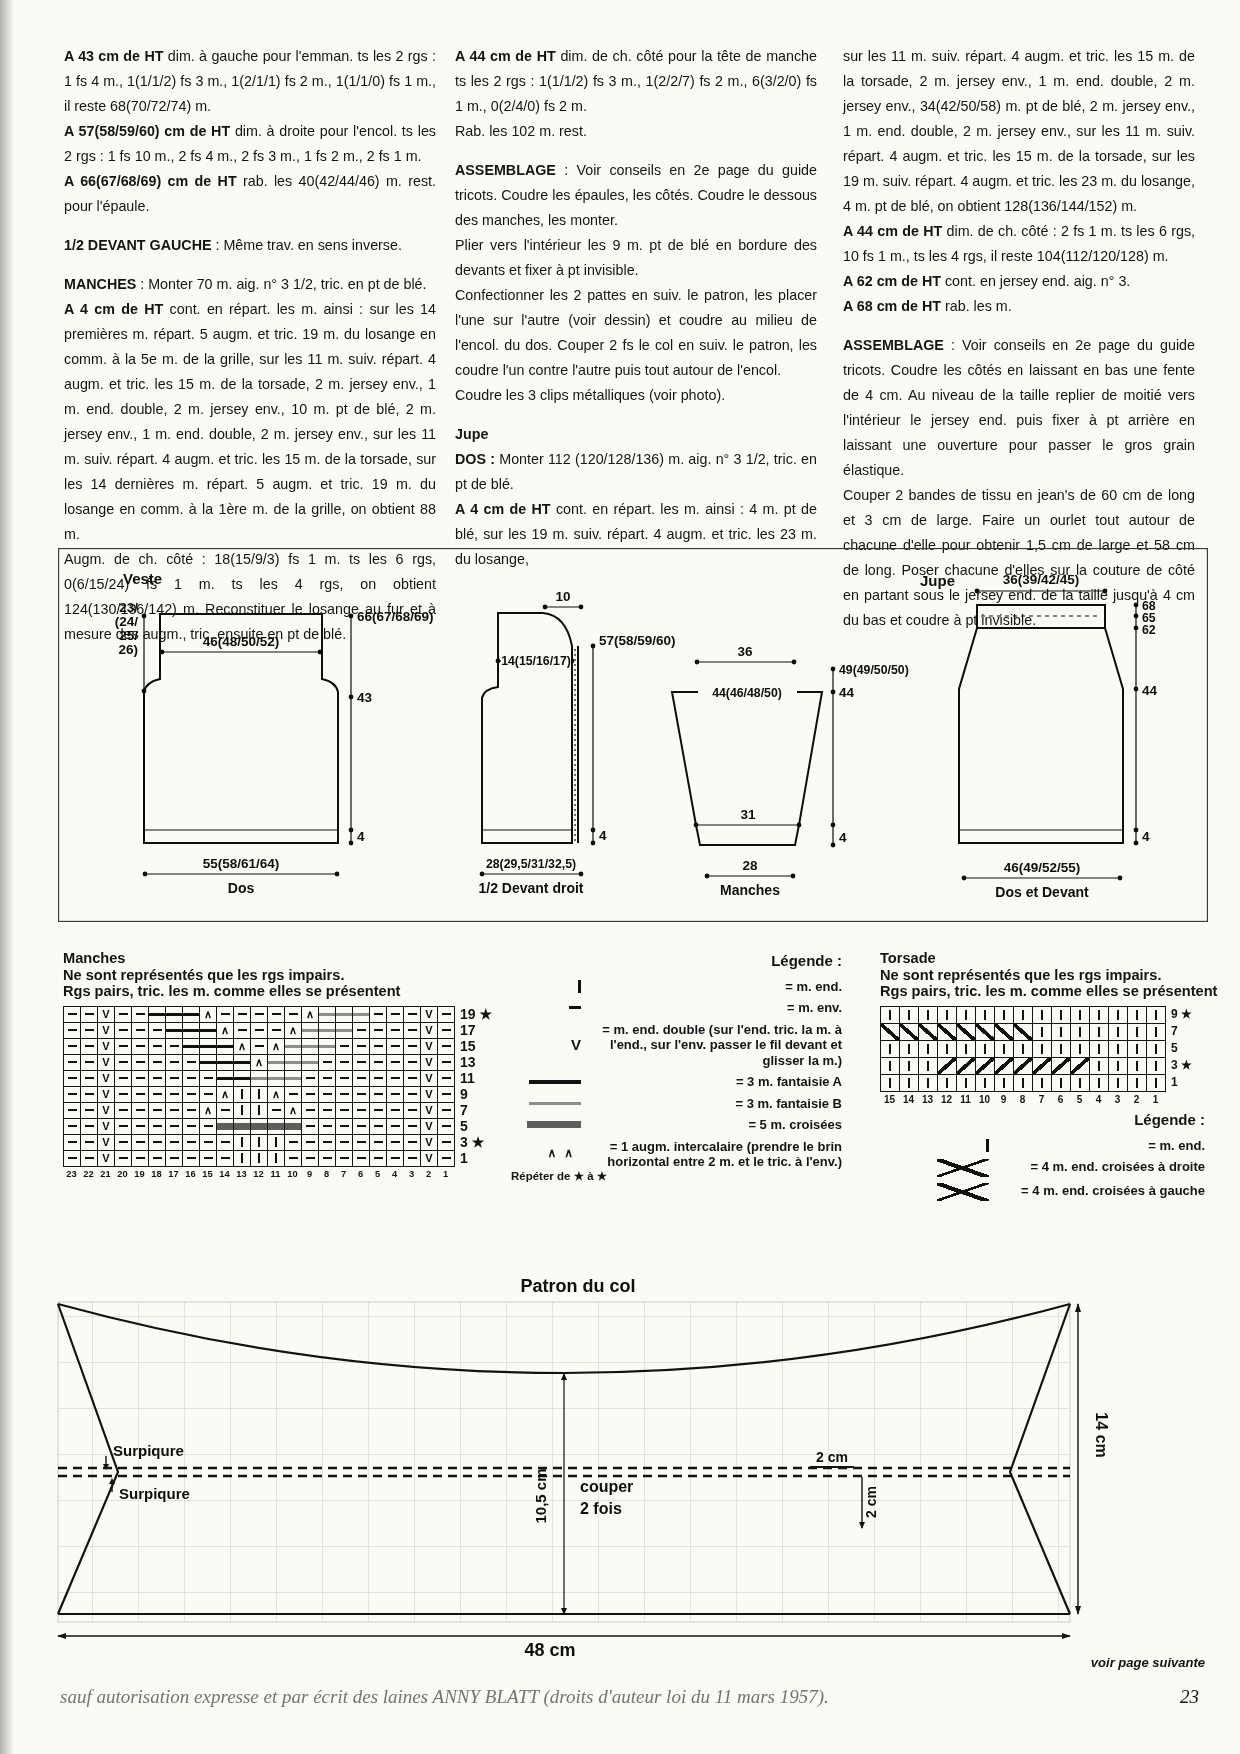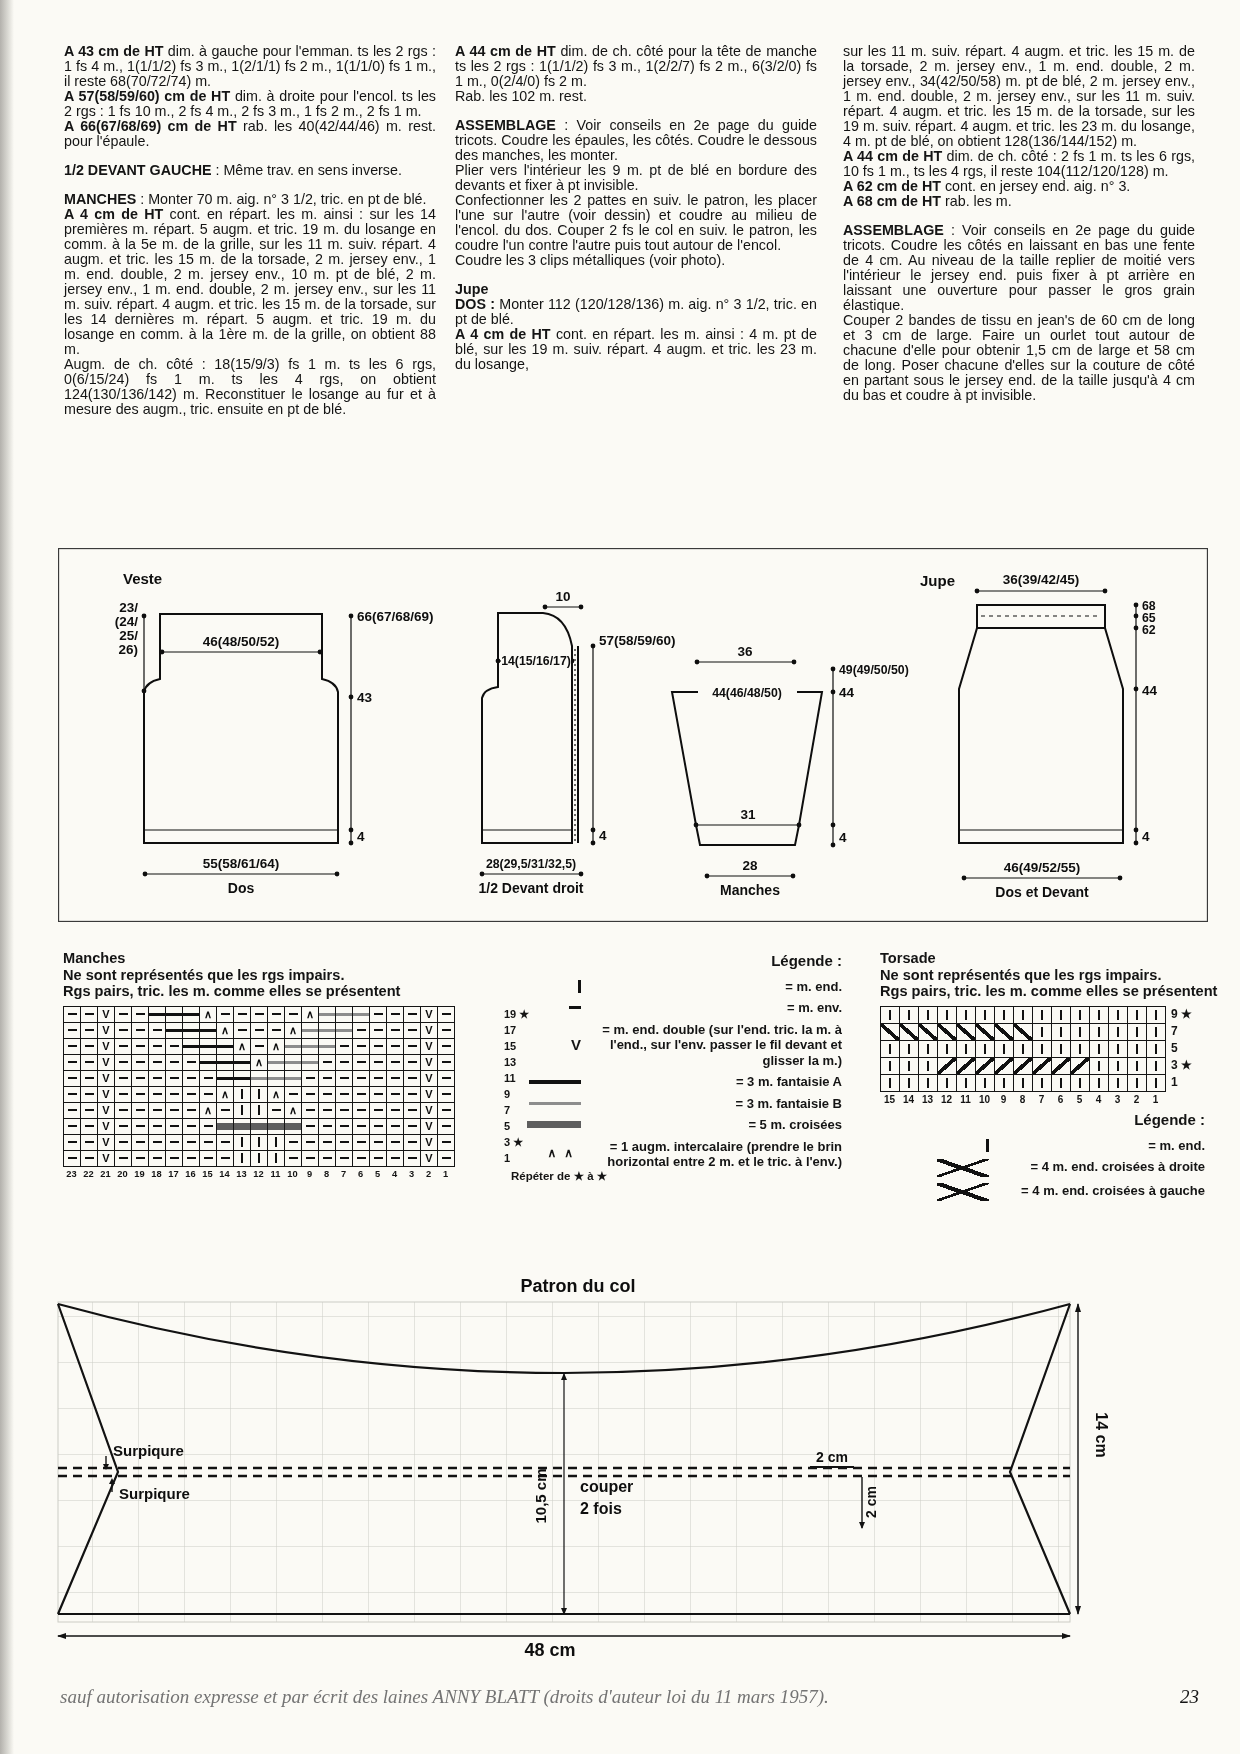--- a/index.html
+++ b/index.html
@@ -1,21 +1,21 @@
 <!DOCTYPE html>
 <html><head>
 <meta charset="utf-8">
 <style>
   html,body{margin:0;padding:0;background:#8a8a88;}
   #page{position:relative;width:1240px;height:1754px;background:#fbfaf5;overflow:hidden;
         font-family:"Liberation Sans",sans-serif;color:#141414;}
   #scan-strip{position:absolute;left:0;top:0;width:14px;height:100%;
         background:linear-gradient(to right,#b3b1ac,#dddcd6 60%,rgba(251,250,245,0));}
   
-  .tcol{position:absolute;top:44px;font-size:14.3px;line-height:15px;text-align:justify;}
+  .tcol{position:absolute;top:44px;font-size:14.3px;line-height:25px;text-align:justify;}
   .tcol p{margin:0;}
   .tcol p.gap{margin-top:14px;}
   .tcol b{font-weight:bold;}
   
   #schem-svg{position:absolute;left:58px;top:548px;}
   svg text{font-family:"Liberation Sans",sans-serif;font-weight:bold;fill:#0e0e0e;}
   .t18{font-size:18px}.t16{font-size:16px}.t15{font-size:15px}.t14{font-size:14px}
   .t13{font-size:13.5px}.t12{font-size:12.3px}
   .oline{fill:none;stroke:#0e0e0e;stroke-width:2;}
   .dim{stroke:#0e0e0e;stroke-width:1.2;fill:none;}
@@ -32,21 +32,21 @@
   .torsade .cell{width:19px;height:17px;font-size:12px;}
   .s-dash::after{content:"";width:9px;height:2px;background:#111;}
   .s-I::after{content:"";width:2.5px;height:10px;background:#111;}
   .s-A::after{content:"";width:100%;height:3px;background:#111;}
   .s-B::after{content:"";width:100%;height:3px;background:#8d8d8d;}
   .s-X::after{content:"";width:100%;height:7px;background:#5e5e5e;}
   .s-R{background:linear-gradient(to top right,transparent 41%,#111 41%,#111 57%,transparent 57%);}
   .s-L{background:linear-gradient(to bottom right,transparent 41%,#111 41%,#111 57%,transparent 57%);}
   .gridwrap{display:flex;align-items:flex-start;}
   .rlabs{display:flex;flex-direction:column;margin-left:5px;font-weight:bold;}
-  .losange .rlabs div{height:16px;line-height:16px;font-size:11px;margin-left:44px;}
+  .losange .rlabs div{height:16px;line-height:16px;font-size:14px;}
   .torsade .rlabs div{height:17px;line-height:17px;font-size:12px;}
   .clabs{display:flex;font-weight:bold;}
   .losange .clabs div{width:17px;font-size:9.3px;text-align:center;}
   .torsade .clabs div{width:19px;font-size:10px;text-align:center;}
   .repeat-note{font-weight:bold;font-size:11.5px;margin-left:14px;white-space:nowrap;padding-left:43px;}
   
   .legend{position:absolute;font-size:13px;font-weight:bold;line-height:15.5px;}
   .leg-title{font-size:15px;margin-bottom:10px;text-align:right;}
   .leg-row{display:flex;margin-bottom:6px;}
   .leg-sym{width:64px;min-width:64px;display:flex;align-items:center;justify-content:flex-end;
@@ -742,15 +742,16 @@
     <polygon points="1062,363 1062,369 1071,366" fill="#121212"></polygon>
     <rect x="505" y="368" width="90" height="22" class="chip"></rect>
     <text x="550" y="386" text-anchor="middle" class="t18">48 cm</text>
 
     <line x1="1078" y1="34" x2="1078" y2="344" stroke="#121212" stroke-width="1.4"></line>
     <polygon points="1075,42 1081,42 1078,33" fill="#121212"></polygon>
     <polygon points="1075,336 1081,336 1078,345" fill="#121212"></polygon>
     <text x="1096" y="165" class="t16" transform="rotate(90 1096 165)" text-anchor="middle">14 cm</text>
   </svg>
 
+  <div id="next-page-note">voir page suivante</div>
   <div id="footer-line">sauf autorisation expresse et par écrit des laines ANNY BLATT (droits d'auteur loi du 11 mars 1957).</div>
   <div id="page-num">23</div>
 </div>
 
 </body></html>

